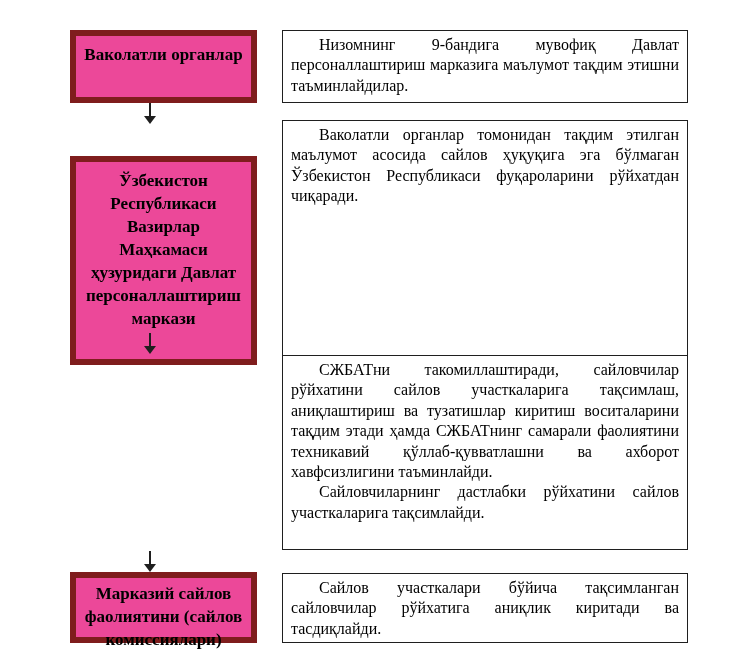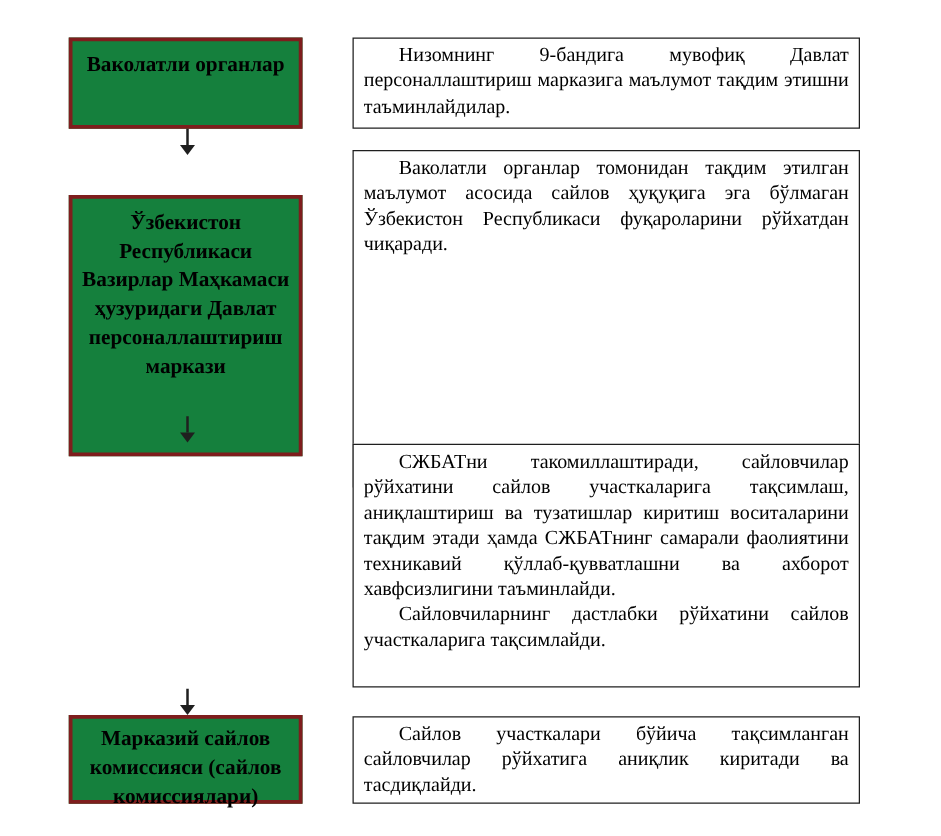--- a/index.html
+++ b/index.html
@@ -9,25 +9,25 @@
     height: 669px;
     background: #ffffff;
     font-family: "Liberation Serif", "DejaVu Serif", serif;
     color: #000000;
     overflow: hidden;
   }
 
   
   .node {
     position: absolute;
-    left: 55px;
+    left: 70px;
     width: 187px;
     box-sizing: border-box;
-    border: 3px solid #7f1d1d;
-    background: #15803d;
+    border: 6px solid #7f1d1d;
+    background: #ec4899;
     text-align: center;
     font-weight: bold;
     font-size: 17px;
     line-height: 23px;
     padding: 7px 6px 0 6px;
     overflow-wrap: break-word;
   }
   .node-1 { top: 30px;  height: 73px; }
   .node-2 { top: 124px; height: 209px; margin-top: 32px; }
   .node-3 { top: 354px; height: 197px; }
@@ -105,19 +105,19 @@
     <p>СЖБАТни такомиллаштиради, сайловчилар рўйхатини сайлов участкаларига тақсимлаш, аниқлаштириш ва тузатишлар киритиш воситаларини тақдим этади ҳамда СЖБАТнинг самарали фаолиятини техникавий қўллаб-қувватлашни ва ахборот хавфсизлигини таъминлайди.</p>
     <p>Сайловчиларнинг дастлабки рўйхатини сайлов участкаларига тақсимлайди.</p>
   </div>
 
   <div class="arrow arrow-3">
     <div class="arrow-line"></div>
     <div class="arrow-head"></div>
   </div>
 
   <div class="node node-4">
-    <span>Марказий сайлов комиссияси (сайлов комиссиялари)</span>
+    <span>Марказий сайлов фаолиятини (сайлов комиссиялари)</span>
   </div>
   <div class="desc desc-4">
     <p>Сайлов участкалари бўйича тақсимланган сайловчилар рўйхатига аниқлик киритади ва тасдиқлайди.</p>
   </div>
 
 </div>
 
 </body></html>

